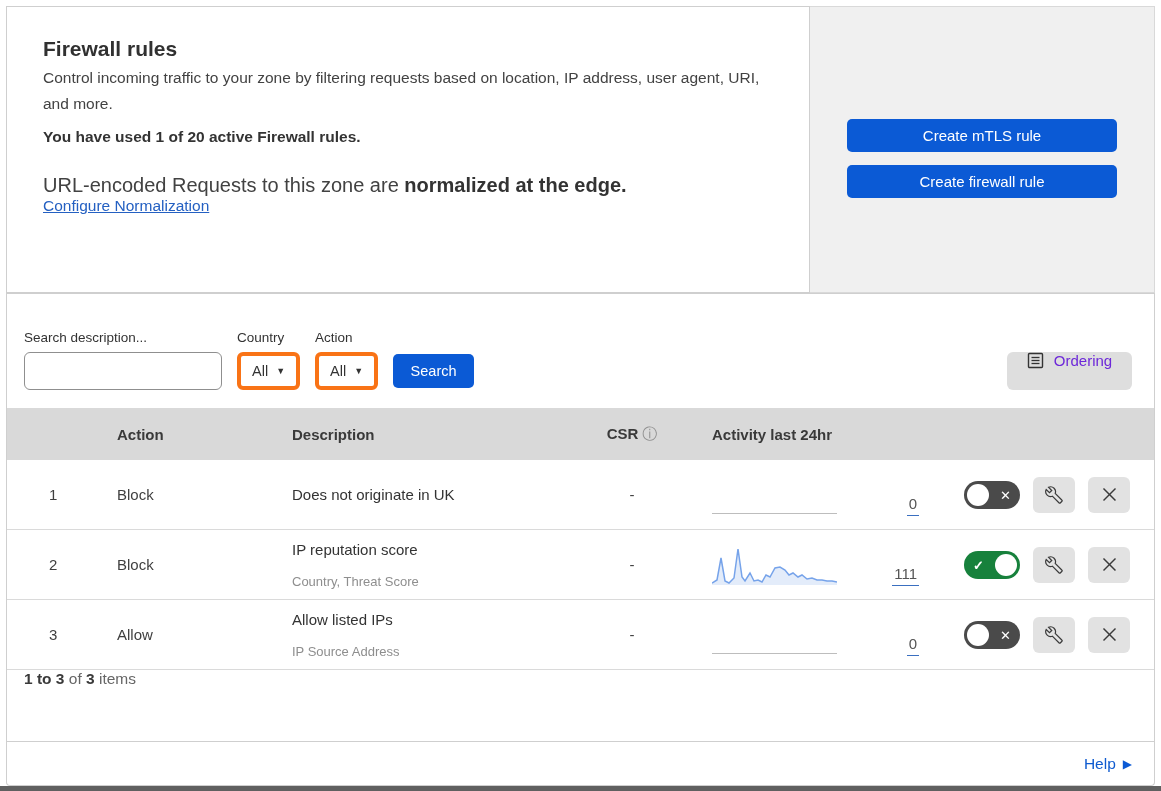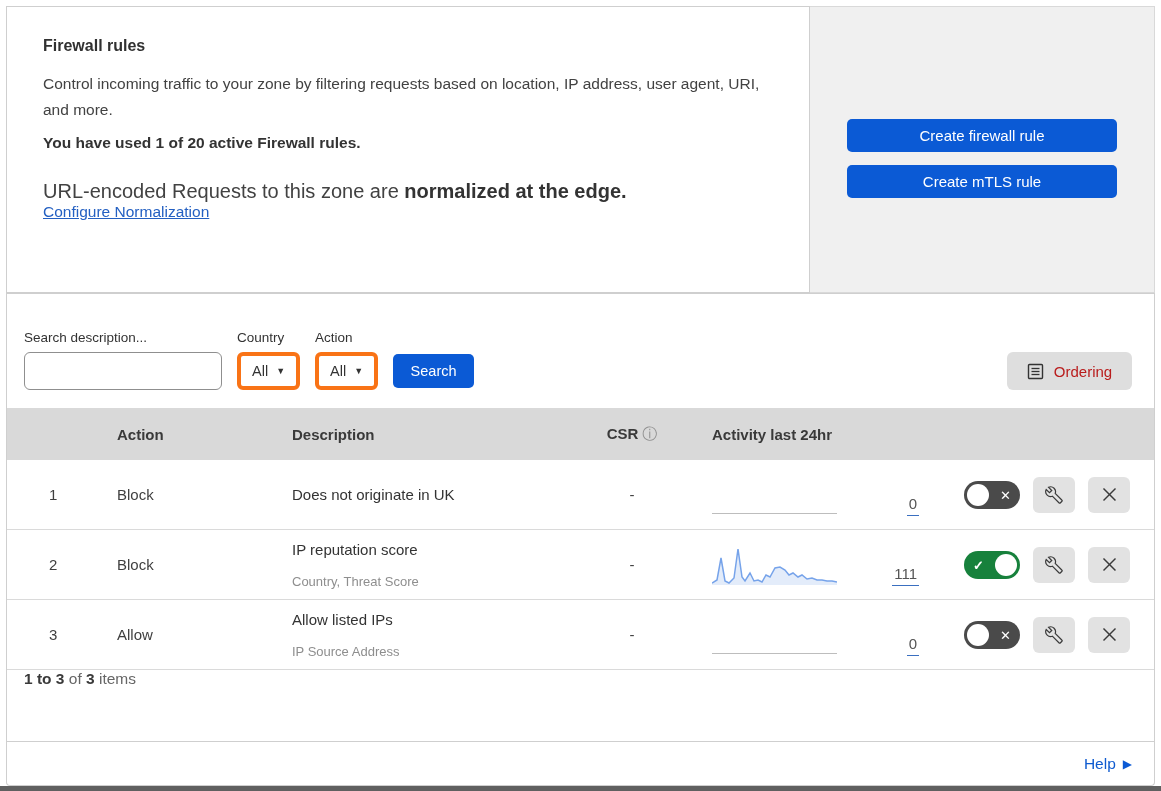--- a/index.html
+++ b/index.html
@@ -3,41 +3,41 @@
 <meta charset="utf-8">
 <style>
   * { box-sizing: border-box; margin: 0; padding: 0; }
   html,body { width:1161px; height:791px; background:#fff; font-family:"Liberation Sans", sans-serif; }
   .page { position:relative; width:1161px; height:791px; background:#fff; overflow:hidden; }
   .content { position:absolute; left:6px; top:6px; width:1149px; }
 
   
   .top-row { display:flex; height:287px; }
   .intro-card { flex:1; background:#fff; border:1px solid #cfcfcf; padding:30px 40px 0 36px; }
-  .intro-title { font-size:16px; font-weight:600; color:#313131; margin-bottom:16px; }
+  .intro-title { font-size:21px; font-weight:600; color:#313131; margin-bottom:4px; }
   .intro-desc { font-size:15.5px; color:#424242; line-height:1.65; max-width:730px; margin-bottom:12px; }
   .intro-usage { font-size:15.5px; font-weight:700; color:#333; margin-bottom:28px; }
   .intro-norm { font-size:20px; color:#424242; margin-bottom:0; }
   .intro-norm b { color:#333; }
   .link { color:#2460c2; text-decoration:underline; cursor:pointer; }
   .intro-link { font-size:15.5px; display:inline-block; }
   .actions-panel { width:345px; background:#f0f0f0; border:1px solid #d9d9d9; border-left:none; display:flex; flex-direction:column; align-items:center; justify-content:center; gap:13px; padding-top:18px; }
   .btn-primary { width:270px; height:33px; background:#0b5ad5; color:#fff; border:none; border-radius:5px; font-size:15px; font-family:"Liberation Sans", sans-serif; cursor:pointer; }
 
   
   .main-panel { border:1px solid #cfcfcf; border-top:1px solid #cfcfcf; background:#fff; }
   .filter-bar { height:114px; display:flex; align-items:flex-end; padding:0 22px 18px 17px; }
   .fgroup { display:flex; flex-direction:column; gap:7px; margin-right:15px; }
   .flabel { font-size:13.5px; color:#333; }
   .search-box { width:198px; height:38px; border:1px solid #8f8f8f; border-radius:6px; background:#fff; display:flex; align-items:center; padding-left:10px; }
   .search-box input { border:none; outline:none; flex:1; font-size:14px; font-family:"Liberation Sans", sans-serif; background:transparent; margin-left:8px; }
   .dropdown { height:38px; border:4px solid #f97316; border-radius:6px; background:#fff; display:flex; align-items:center; padding:0 11px; gap:8px; font-size:14.5px; color:#333; cursor:pointer; }
   .caret { font-size:9px; color:#333; }
   .btn-search { width:81px; height:34px; background:#0b5ad5; color:#fff; border:none; border-radius:5px; font-size:14.5px; font-family:"Liberation Sans", sans-serif; margin-bottom:2px; cursor:pointer; }
-  .btn-ordering { margin-left:auto; width:125px; height:38px; background:#dedede; border:none; border-radius:6px; display:flex; align-items:center; justify-content:center; gap:10px; font-size:15px; color:#b91c1c; font-family:"Liberation Sans", sans-serif; cursor:pointer; }
+  .btn-ordering { margin-left:auto; width:125px; height:38px; background:#dedede; border:none; border-radius:6px; display:flex; align-items:flex-start; justify-content:center; gap:10px; font-size:15px; color:#6d28d9; font-family:"Liberation Sans", sans-serif; cursor:pointer; }
 
   
   .tgrid { display:grid; grid-template-columns:90px 175px 300px 120px 245px 1fr; align-items:center; }
   .thead { height:52px; background:#d9d9d9; font-size:15px; font-weight:600; color:#3a3a3a; }
   .th { padding-left:20px; }
   .th-csr { padding-left:0; text-align:center; }
   .info-icon { color:#8f8f8f; font-weight:400; font-size:15px; margin-left:4px; }
   .trow { height:70px; border-bottom:1px solid #dadada; }
   .cell-index { padding-left:42px; font-size:15px; color:#3f3f3f; }
   .cell-action { padding-left:20px; font-size:15px; color:#3f3f3f; }
@@ -79,22 +79,22 @@
 
     <div class="top-row">
       <div class="intro-card">
         <div class="intro-title">Firewall rules</div>
         <p class="intro-desc">Control incoming traffic to your zone by filtering requests based on location, IP address, user agent, URI, and more.</p>
         <p class="intro-usage">You have used 1 of 20 active Firewall rules.</p>
         <p class="intro-norm"><span>URL-encoded Requests to this zone are </span><b>normalized at the edge.</b></p>
         <a class="link intro-link">Configure Normalization</a>
       </div>
       <div class="actions-panel">
+        <button class="btn-primary">Create mTLS rule</button>
         <button class="btn-primary">Create firewall rule</button>
-        <button class="btn-primary">Create mTLS rule</button>
       </div>
     </div>
 
     <div class="main-panel">
 
       <div class="filter-bar">
         <div class="fgroup">
           <div class="flabel">Search description...</div>
           <div class="search-box">
             <svg width="16" height="16" viewBox="0 0 16 16">

